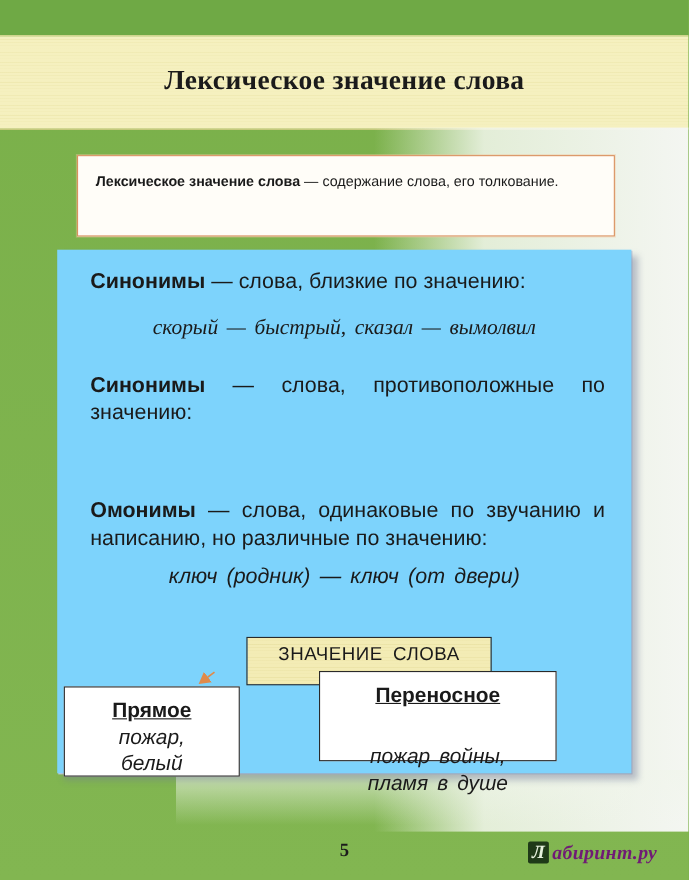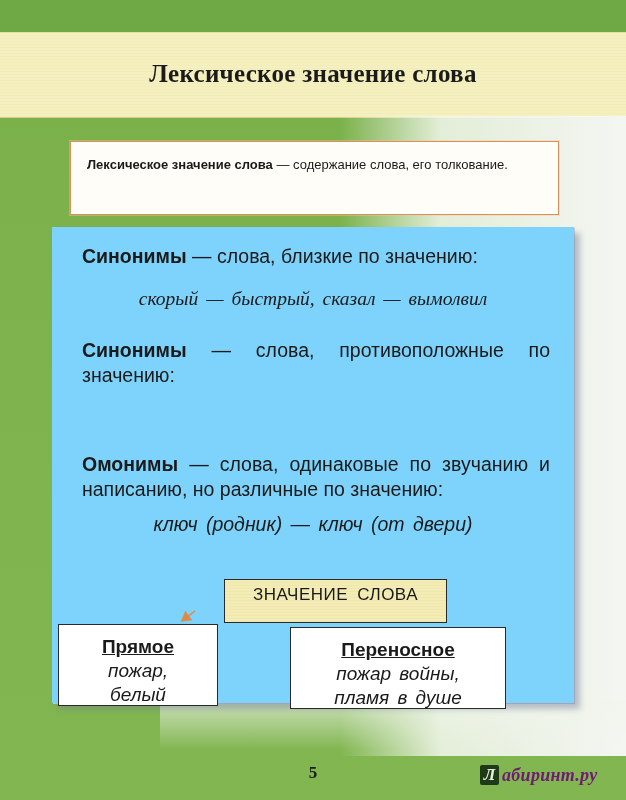--- a/index.html
+++ b/index.html
@@ -68,21 +68,21 @@
     text-align:center; font-size:17px; line-height:29px; letter-spacing:0.5px; word-spacing:4px;margin-left:48px;
   }
   .arrows { position:absolute; left:0; top:0; width:626px; height:800px; pointer-events:none; }
   .sub-box {
     position:absolute; background:#fff; border:1.5px solid #2a2a2a; box-sizing:border-box;
     text-align:center; font-size:19px; line-height:24px;
   }
   .sub-box .head { font-weight:bold; display:block; margin-top:10px;text-decoration:underline; }
   .sub-box .ex { font-style:italic; display:block; }
   .left-box { left:58px; top:624px; width:160px; height:82px; }
-  .right-box { left:290px; top:627px; width:216px; height:82px; }
+  .right-box { left:290px; top:610px; width:216px; height:82px; }
   .page-number {
     position:absolute; left:0; width:626px; top:763px; text-align:center;
     font-family:"Liberation Serif", serif; font-weight:bold; font-size:17px; color:#1b1b1b;
   }
   .watermark {
     position:absolute; left:400px; top:763px; height:24px;
     display:flex; align-items:center; gap:3px;
   }
   .wm-logo {
     width:19px; height:20px; background:#1f3a18; color:#e5f0dc;
@@ -131,21 +131,21 @@
 <div class="diagram-head">ЗНАЧЕНИЕ СЛОВА</div>
 
 <div class="sub-box left-box">
   <span class="head">Прямое</span>
   <span class="ex">пожар,</span>
   <span class="ex">белый</span>
 </div>
 
 <div class="sub-box right-box">
   <span class="head">Переносное</span>
-  <span class="ex" style="word-spacing:3px;">пожар войны,</span>
+  <span class="ex" style="word-spacing:3px;margin-top:32px;">пожар войны,</span>
   <span class="ex" style="word-spacing:3px;">пламя в душе</span>
 </div>
 
 <div class="page-number">5</div>
 
 <div class="watermark" style="left:480px;">
   <div class="wm-logo">Л</div>
   <div class="wm-text">абиринт.ру</div>
 </div>
 

